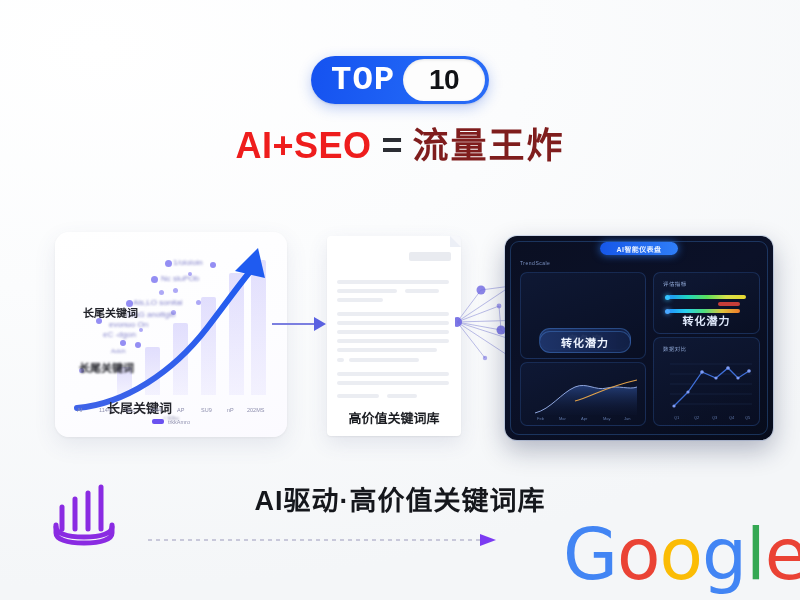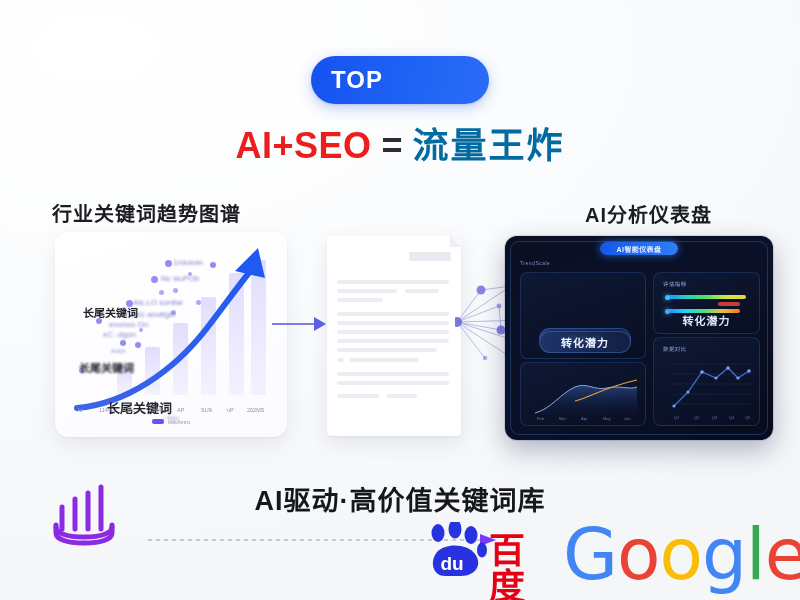--- a/index.html
+++ b/index.html
@@ -15,42 +15,42 @@
 
   
   .top-badge{
     position:absolute;left:311px;top:56px;width:178px;height:48px;
     border-radius:26px;
     background:linear-gradient(100deg,#1552f0 0%,#1f63f5 55%,#2a6cf7 100%);
     box-shadow:0 4px 14px rgba(26,80,220,.28), 0 1px 2px rgba(0,0,0,.10);
     display:flex;align-items:center;padding-left:20px;box-sizing:border-box;
   }
   .top-badge .tb-word{
-    color:#ffffff;font-weight:700;font-size:24px;letter-spacing:1px;
-    line-height:1;font-family:Liberation Sans, sans-serif;
+    color:#ffffff;font-weight:700;font-size:34px;letter-spacing:1px;
+    line-height:1;font-family:Liberation Mono, monospace;
   }
   .top-badge .tb-circle{
     position:absolute;right:4px;top:3px;width:82px;height:42px;
     background:#fdfdfd;border-radius:22px;
     display:flex;align-items:center;justify-content:center;
     box-shadow:0 1px 3px rgba(0,0,0,.10) inset;
   }
   .top-badge .tb-num{
     color:#111216;font-weight:700;font-size:28px;line-height:1;letter-spacing:-.5px;
   }
 
   
   .headline{
     position:absolute;left:0;right:0;top:128px;text-align:center;
     font-size:36px;font-weight:700;line-height:1;white-space:nowrap;
   }
   .headline .h-red{color:#ee1d1d;letter-spacing:.5px;
     font-family:"Liberation Sans",sans-serif;margin-top:8px;}
   .headline .h-eq{color:#2b2d33;margin:0 10px;}
-  .headline .h-purple{color:#0369a1;letter-spacing:2px;}
+  .headline .h-purple{color:#7f1d1d;letter-spacing:2px;}
 
   
   .sect-title{
     position:absolute;font-size:20px;font-weight:700;color:#1b1d22;
     letter-spacing:1px;white-space:nowrap;
   }
   #title-left{left:52px;top:198px;}
   #title-right{left:585px;top:199px;}
 
   
@@ -190,28 +190,29 @@
   }
   .g-b{color:#4285f4;}.g-r{color:#ea4335;}.g-y{color:#fbbc05;}.g-g{color:#34a853;}
 </style>
 </head>
 <body>
 
 <div class="stage">
 
   <div class="top-badge">
     <span class="tb-word">TOP</span>
+    <span class="tb-circle">
+      <span class="tb-num">10</span>
+    </span>
   </div>
 
   <div class="headline">
     <span class="h-red">AI+SEO</span><span class="h-eq">=</span><span class="h-purple">流量王炸</span>
   </div>
 
-  <div class="sect-title" id="title-left">行业关键词趋势图谱</div>
-  <div class="sect-title" id="title-right">AI分析仪表盘</div>
 
   <div class="chart-card">
     <div class="plot">
 
       <div class="bar" style="left:62px;height:28px;"></div>
       <div class="bar" style="left:90px;height:48px;"></div>
       <div class="bar" style="left:118px;height:72px;"></div>
       <div class="bar" style="left:146px;height:98px;"></div>
       <div class="bar" style="left:174px;height:122px;"></div>
       <div class="bar" style="left:196px;height:135px;"></div>
@@ -286,20 +287,21 @@
     <div class="line" style="top:85px;width:112px;"></div>
     <div class="line" style="top:94px;width:112px;"></div>
     <div class="line" style="top:103px;width:112px;"></div>
     <div class="line" style="top:112px;width:100px;"></div>
     <div class="line" style="top:122px;width:7px;"></div>
     <div class="line" style="top:122px;left:22px;width:70px;"></div>
     <div class="line" style="top:136px;width:112px;"></div>
     <div class="line" style="top:145px;width:112px;"></div>
     <div class="line" style="top:158px;width:42px;"></div>
     <div class="line" style="top:158px;left:60px;width:30px;"></div>
+    <div class="doc-label">高价值关键词库</div>
   </div>
 
   <svg class="net" viewBox="0 0 75 100">
     <g stroke="#9a9ddc" stroke-width=".8" fill="none" opacity=".85">
       <line x1="2" y1="50" x2="26" y2="18"></line>
       <line x1="2" y1="50" x2="56" y2="14"></line>
       <line x1="2" y1="50" x2="44" y2="34"></line>
       <line x1="2" y1="50" x2="72" y2="48"></line>
       <line x1="2" y1="50" x2="46" y2="58"></line>
       <line x1="2" y1="50" x2="58" y2="68"></line>
@@ -410,31 +412,18 @@
       <path d="M8,44 L8,52 C8,58 18,62 36,62 C54,62 64,58 64,52 L64,44"></path>
       <path d="M8,46 C8,52 18,56 36,56 C54,56 64,52 64,46"></path>
     </g>
   </svg>
 
   <svg class="dotline" viewBox="0 0 350 12">
     <line x1="0" y1="6" x2="332" y2="6" stroke="#b9b9cf" stroke-width="1.4" stroke-dasharray="4 4"></line>
     <path d="M332,0 L348,6 L332,12 Z" fill="#7b3bf2"></path>
   </svg>
 
-  <div class="baidu">
-    <svg viewBox="0 0 62 56" style="position:absolute;left:0;top:0;width:62px;height:56px;">
-      <g fill="#2932e1">
-        <ellipse cx="13" cy="11" rx="6.5" ry="9"></ellipse>
-        <ellipse cx="30" cy="7" rx="6.5" ry="9.5"></ellipse>
-        <ellipse cx="46" cy="13" rx="6.5" ry="9"></ellipse>
-        <ellipse cx="57" cy="28" rx="5" ry="7.5"></ellipse>
-        <path d="M12,30 C20,21 42,21 50,32 C58,43 50,54 36,54 L20,54 C8,54 4,40 12,30 Z"></path>
-      </g>
-      <text x="27" y="48" text-anchor="middle" font-family="Liberation Sans, sans-serif" font-size="19" font-weight="700" fill="#ffffff">du</text>
-    </svg>
-    <span class="bd-txt">百度</span>
-  </div>
 
   <div class="google">
     <span class="g-b">G</span><span class="g-r">o</span><span class="g-y">o</span><span class="g-b">g</span><span class="g-g">l</span><span class="g-r">e</span>
   </div>
 
 </div>
 
 </body></html>

